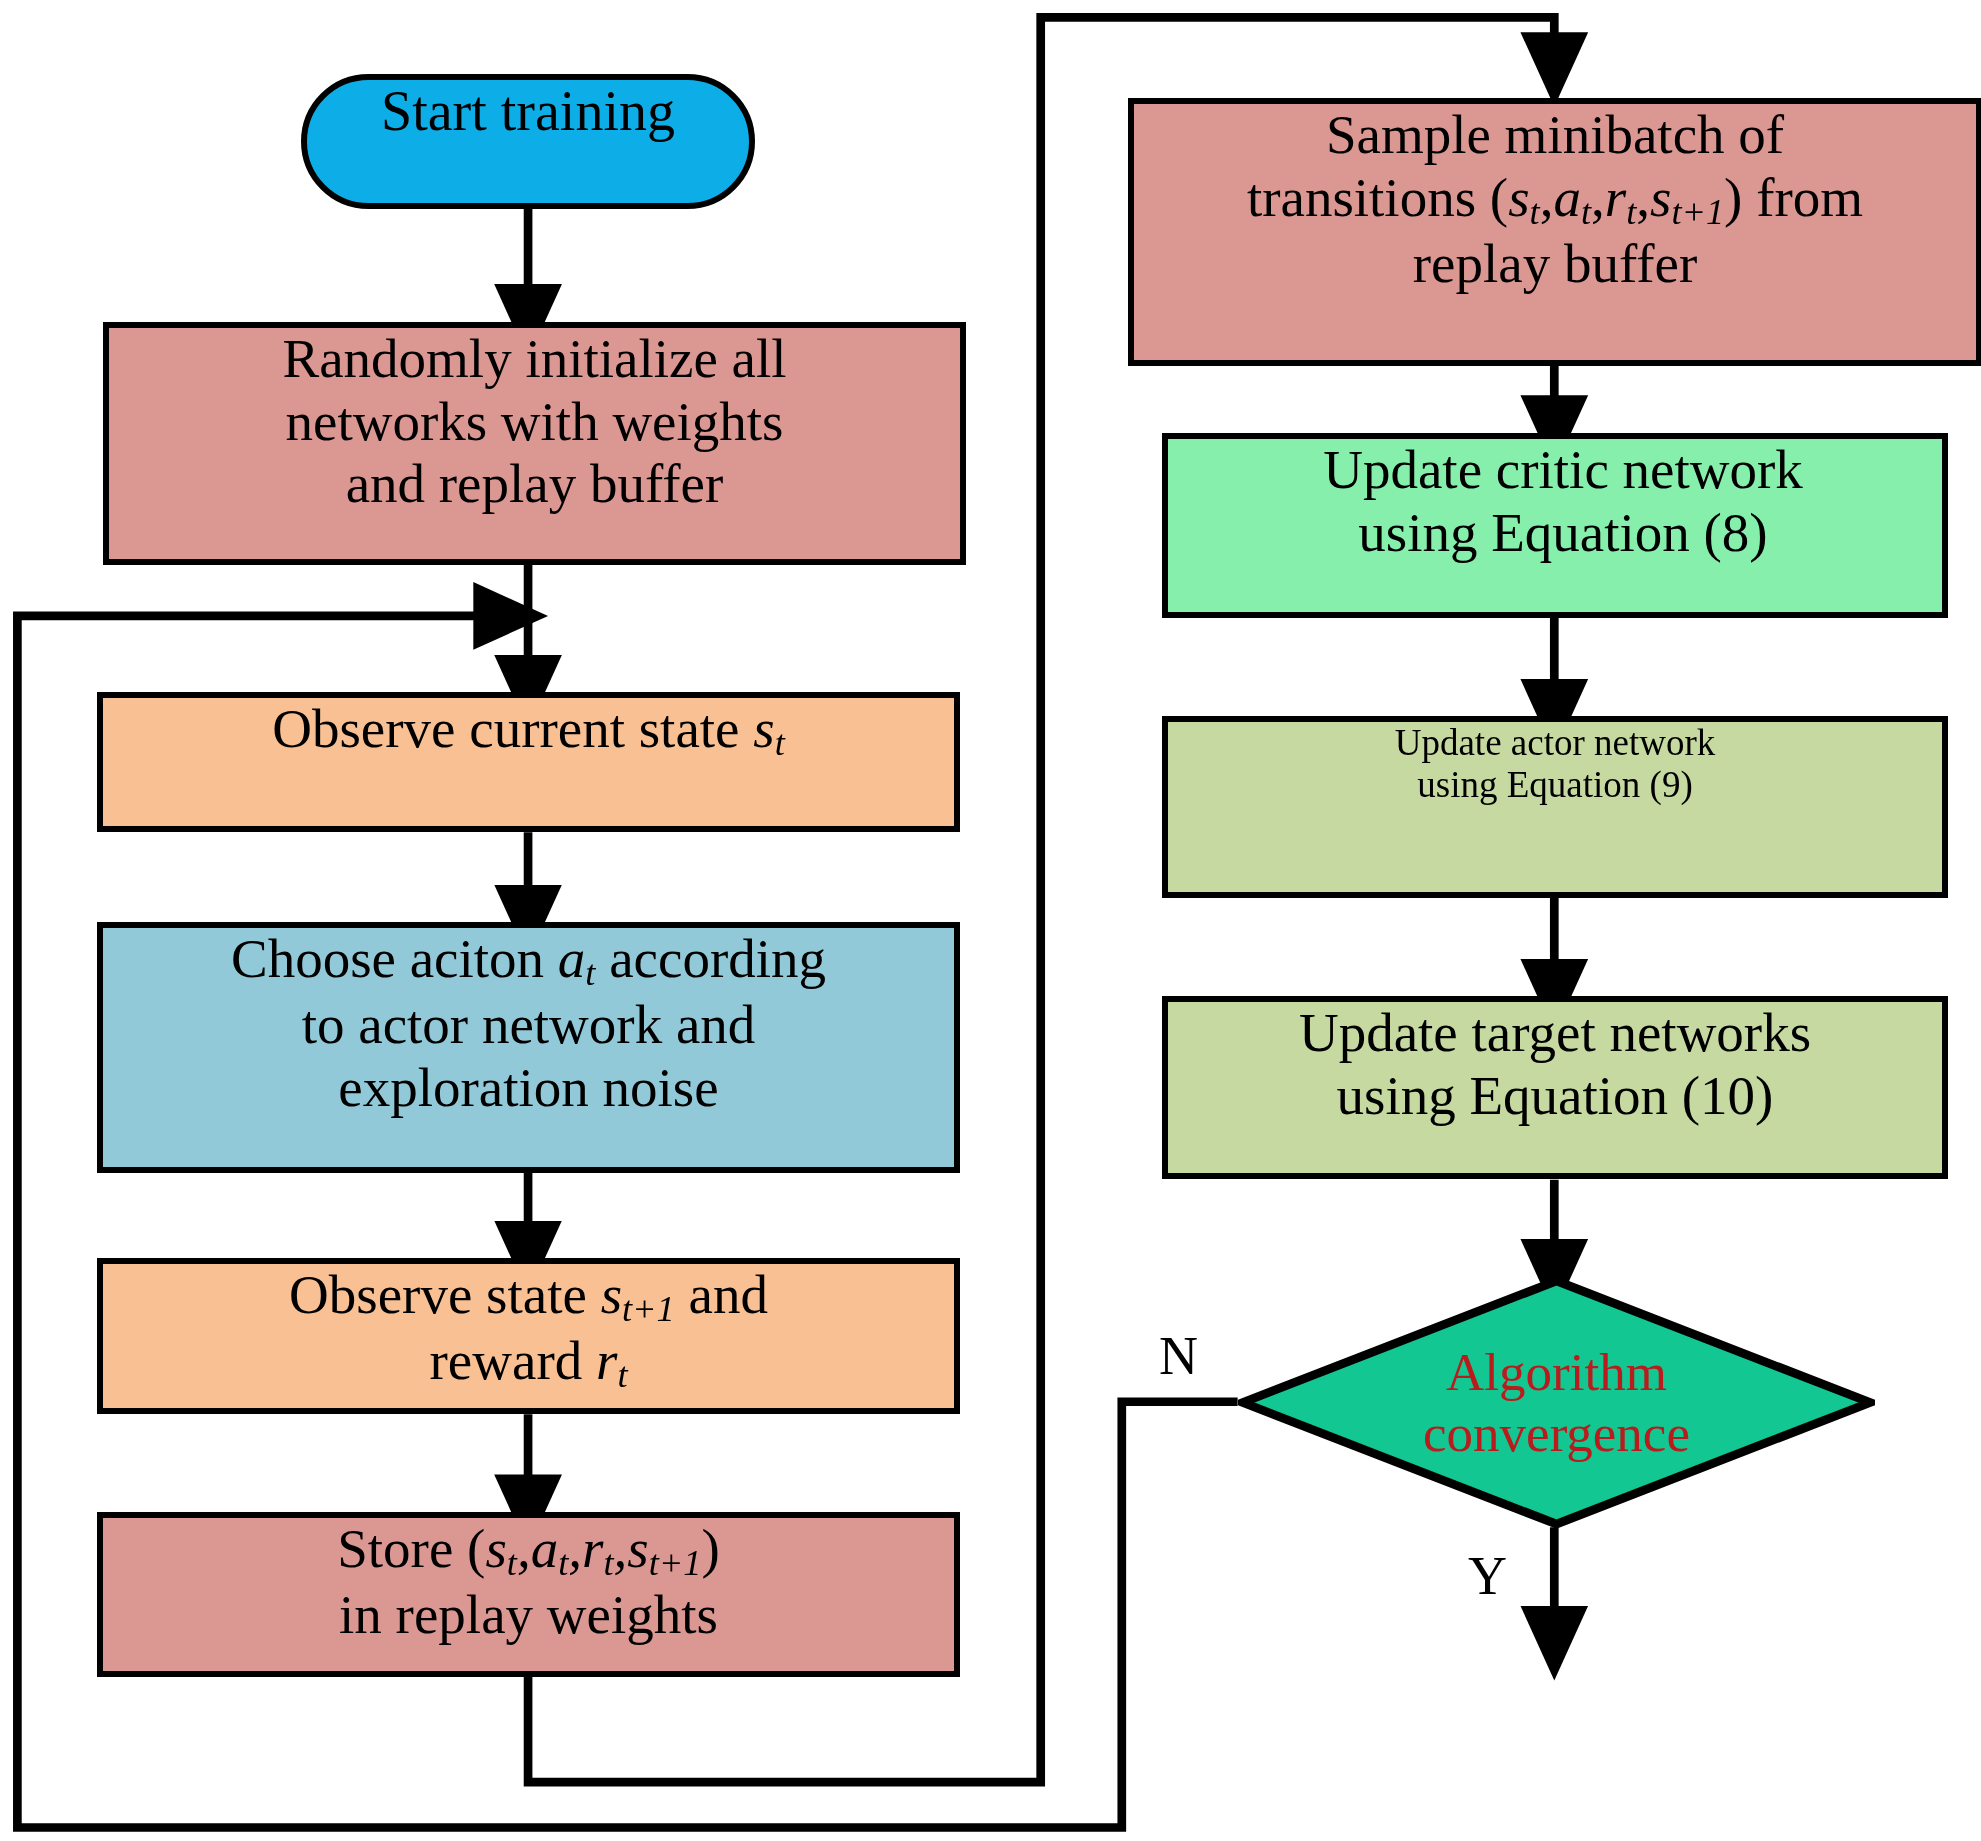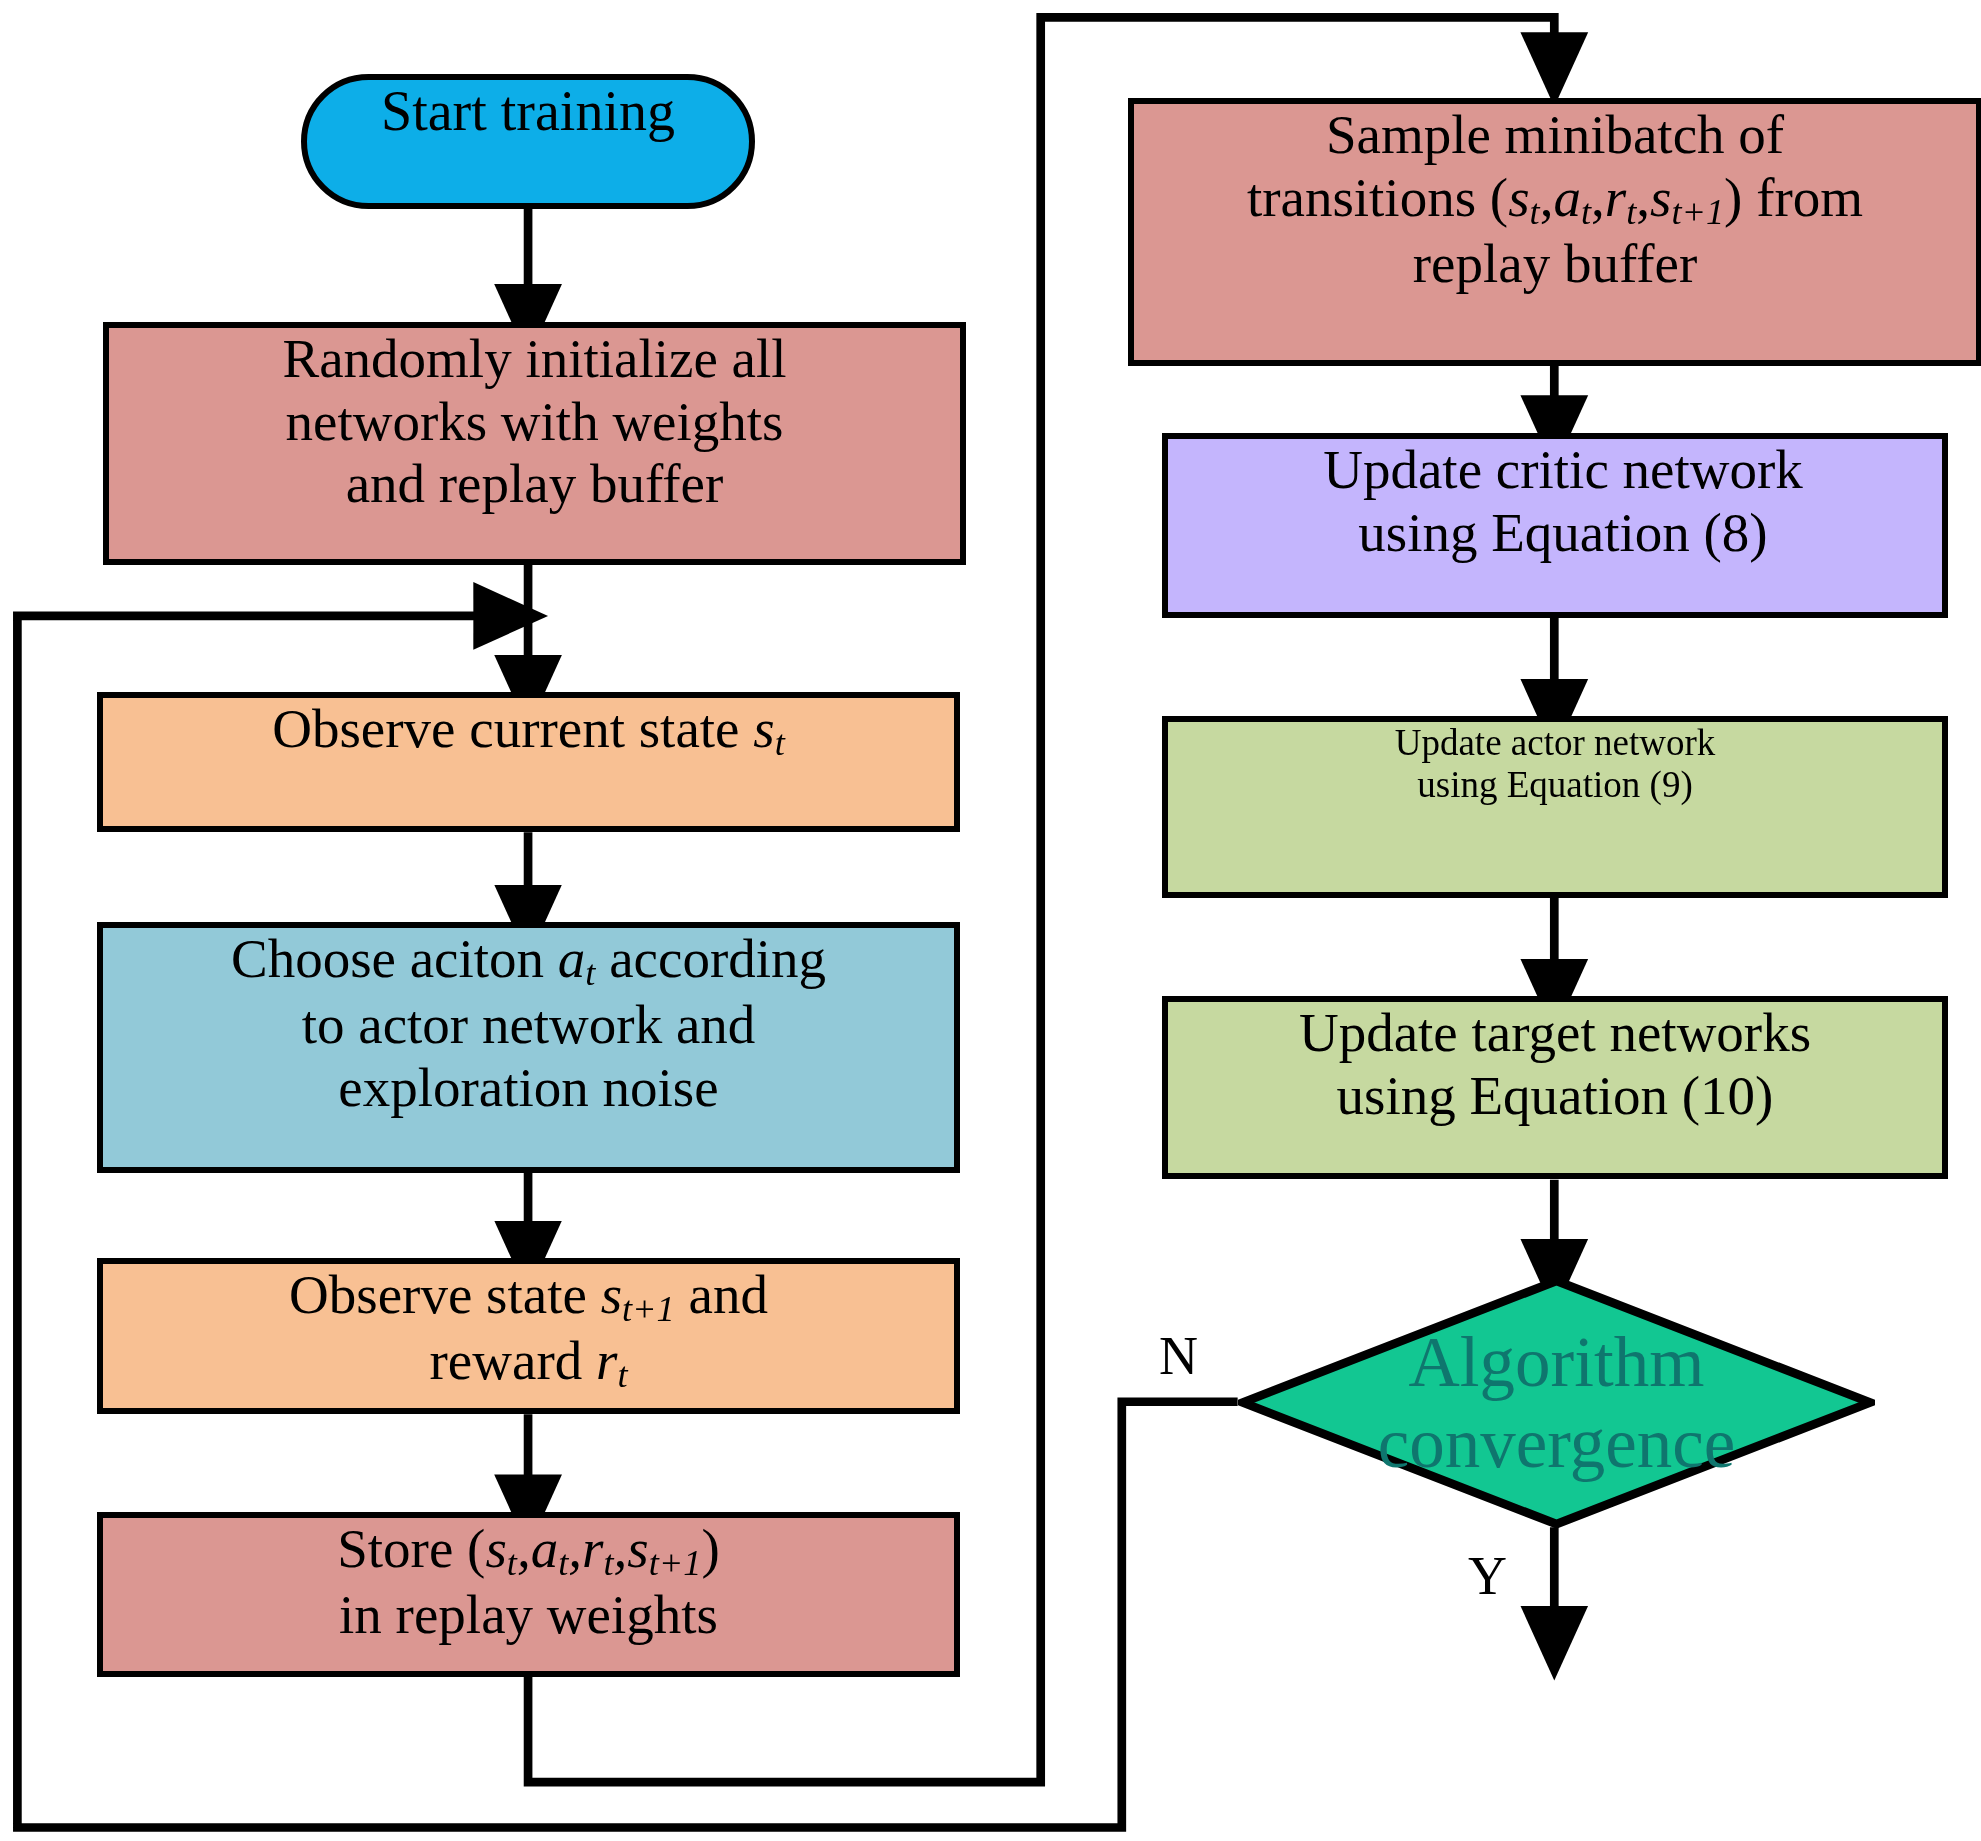--- a/index.html
+++ b/index.html
@@ -46,23 +46,23 @@
     z-index: 2;
   }
   .diamond-wrap .dlabel {
     position: absolute;
     left: 0; top: 0;
     width: 100%; height: 100%;
     display: flex;
     align-items: center;
     justify-content: center;
     text-align: center;
-    color: #0f766e;
+    color: #b91c1c;
     line-height: 1.14;
-    font-size: 71px;
+    font-size: 53px;
   }
   .edge-label {
     position: absolute;
     color: #000000;
     font-size: 54px;
     z-index: 3;
   }
   sub, .sub {
     font-size: 0.66em;
     vertical-align: -0.22em;
@@ -135,21 +135,21 @@
   </div>
 
   <div class="node rect" style="left:97px; top:1512px; width:863px; height:165px; background:#DB9792; font-size:55px;">
     <span class="label"><span>Store (</span><span class="var"><span class="var">s</span><span class="sub">t</span><span>,</span><span class="var">a</span><span class="sub">t</span><span>,</span><span class="var">r</span><span class="sub">t</span><span>,</span><span class="var">s</span><span class="sub">t+1</span></span><span>)</span><br><span>in replay weights</span></span>
   </div>
 
   <div class="node rect" style="left:1128px; top:54px; width:854px; height:268px; background:#DB9792; font-size:55px;margin-top:44px;">
     <span class="label"><span>Sample minibatch of</span><br><span>transitions (</span><span><span class="var">s</span><span class="sub">t</span><span>,</span><span class="var">a</span><span class="sub">t</span><span>,</span><span class="var">r</span><span class="sub">t</span><span>,</span><span class="var">s</span><span class="sub">t+1</span></span><span>) from</span><br><span>replay buffer</span></span>
   </div>
 
-  <div class="node rect" style="left:1162px; top:433px; width:786px; height:185px; background:#c4b5fd; font-size:55px;padding-left:16px;">
+  <div class="node rect" style="left:1162px; top:433px; width:786px; height:185px; background:#86efac; font-size:55px;padding-left:16px;">
     <span class="label">
       <span>Update critic network</span><br>
       <span>using Equation (8)</span>
     </span>
   </div>
 
   <div class="node rect" style="left:1162px; top:716px; width:786px; height:182px; background:#C6D9A0; font-size:37px;">
     <span class="label">
       <span>Update actor network</span><br>
       <span>using  Equation (9)</span>

